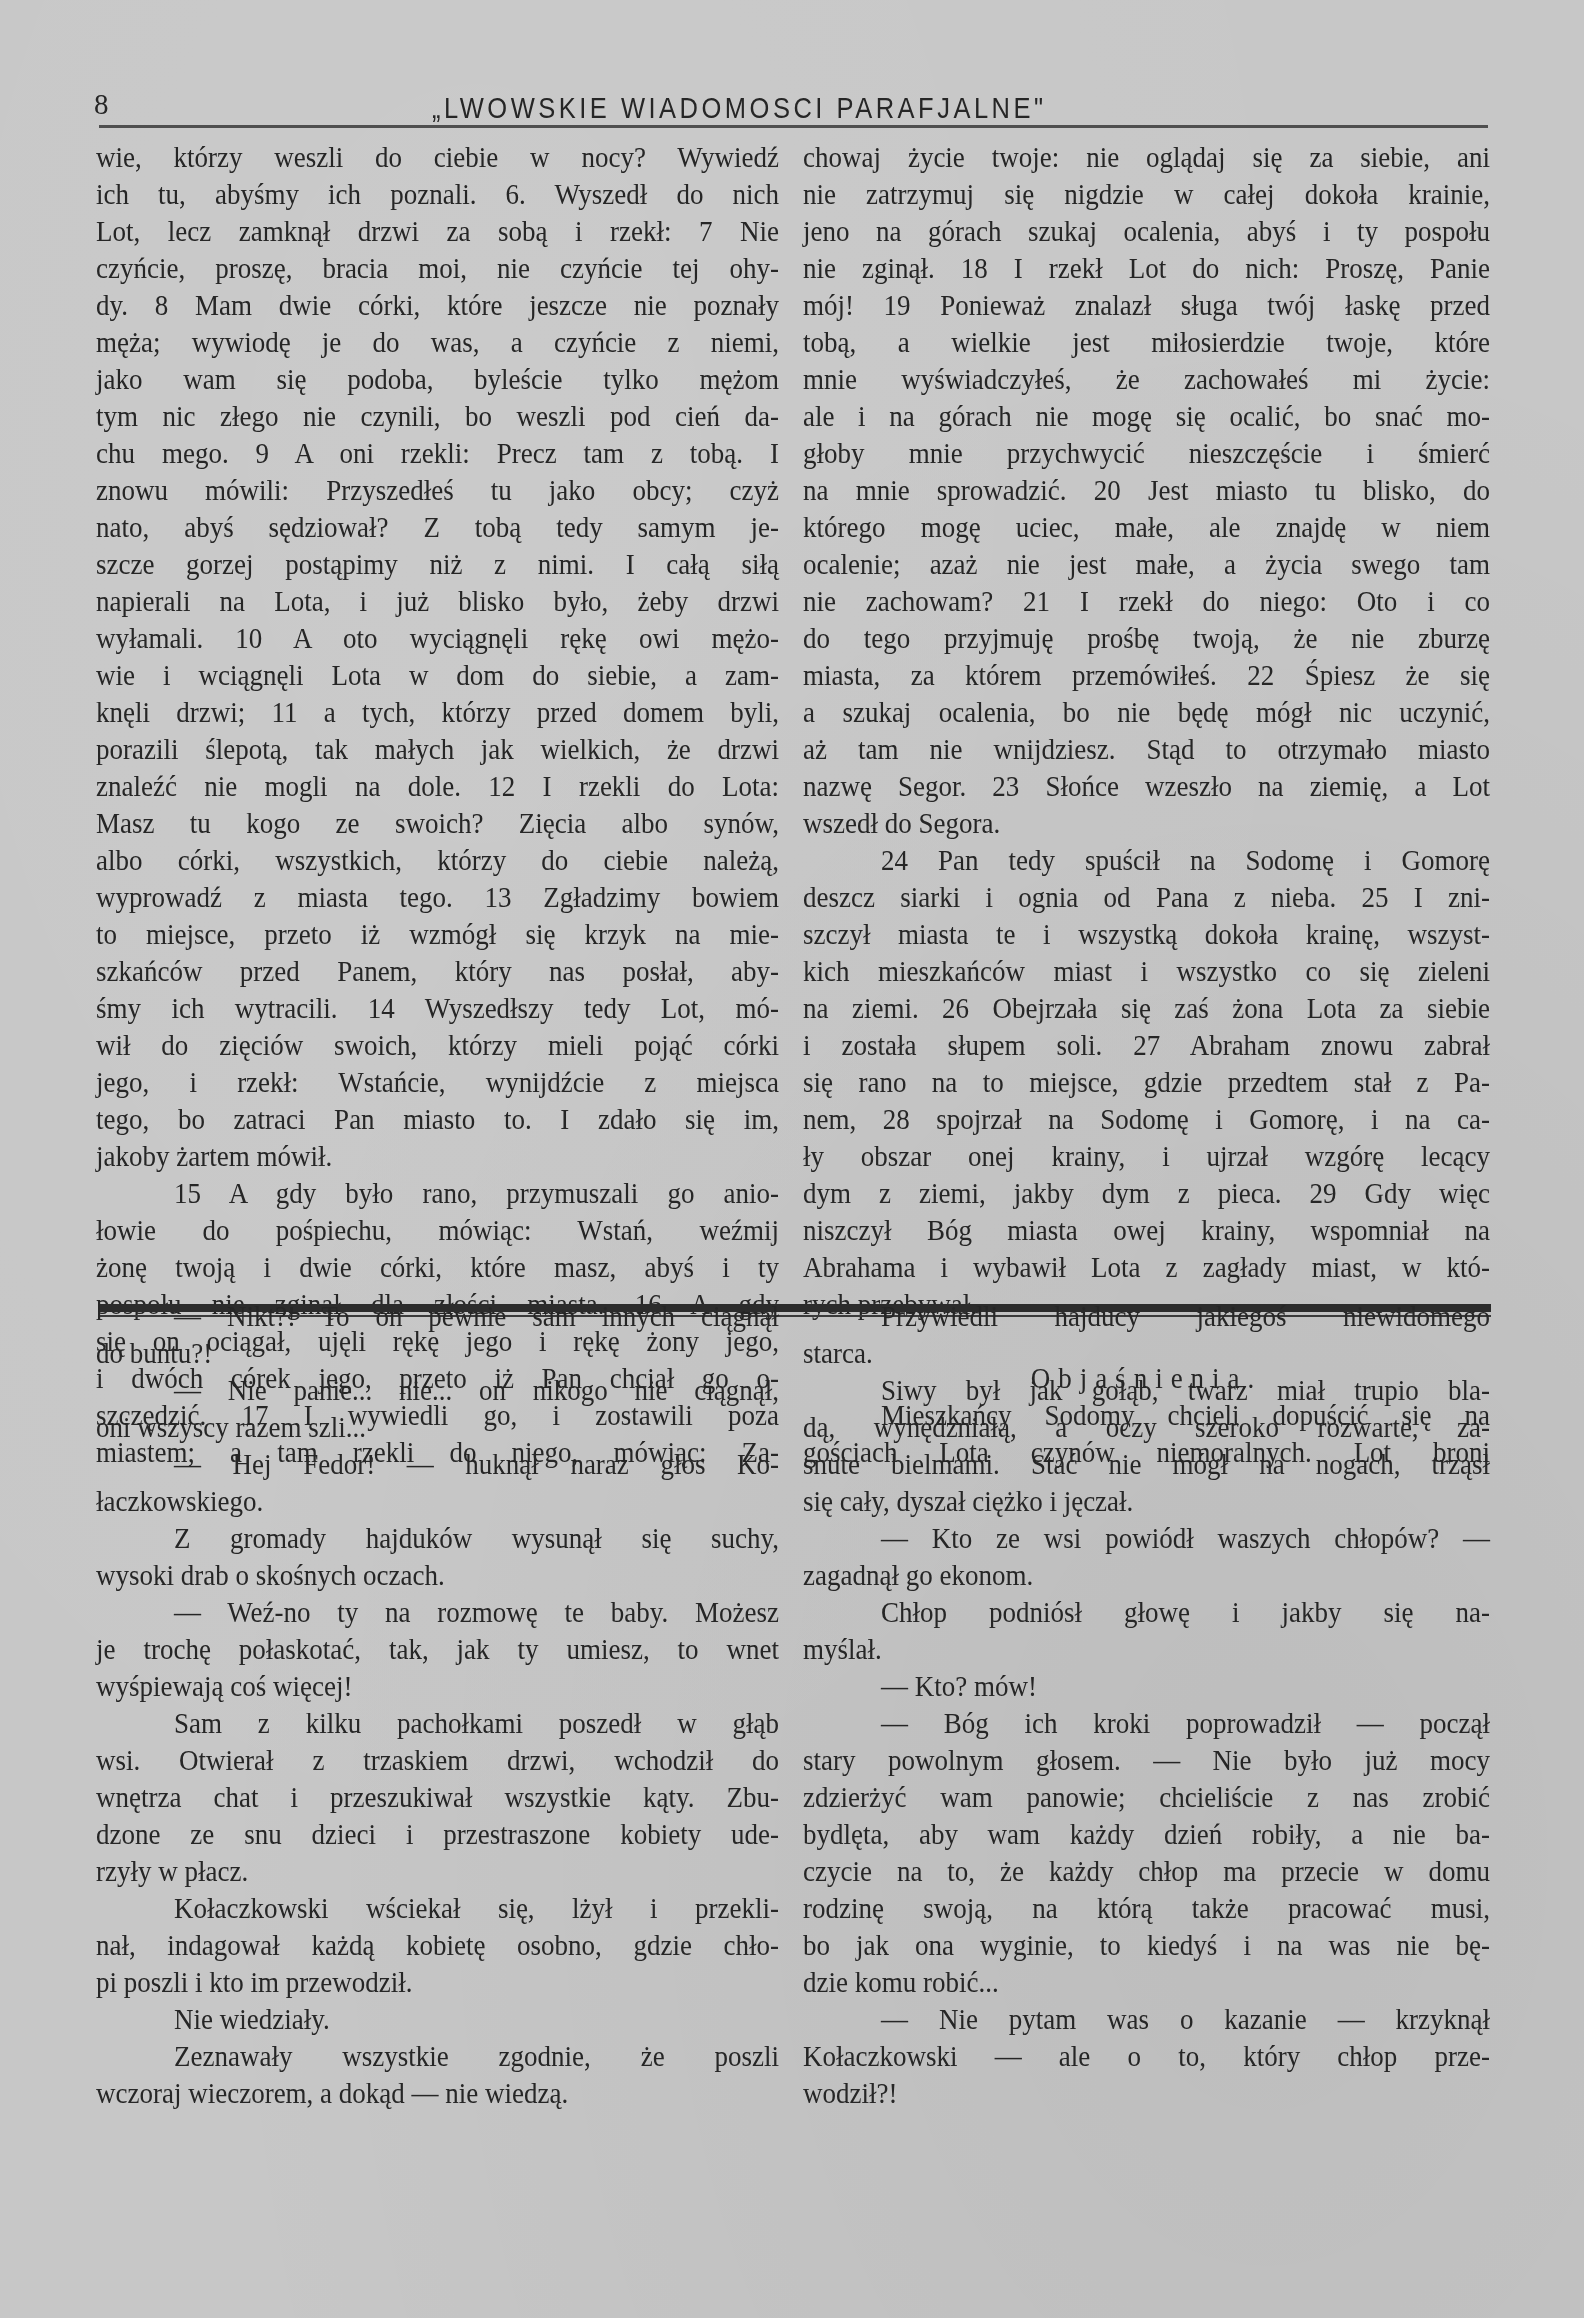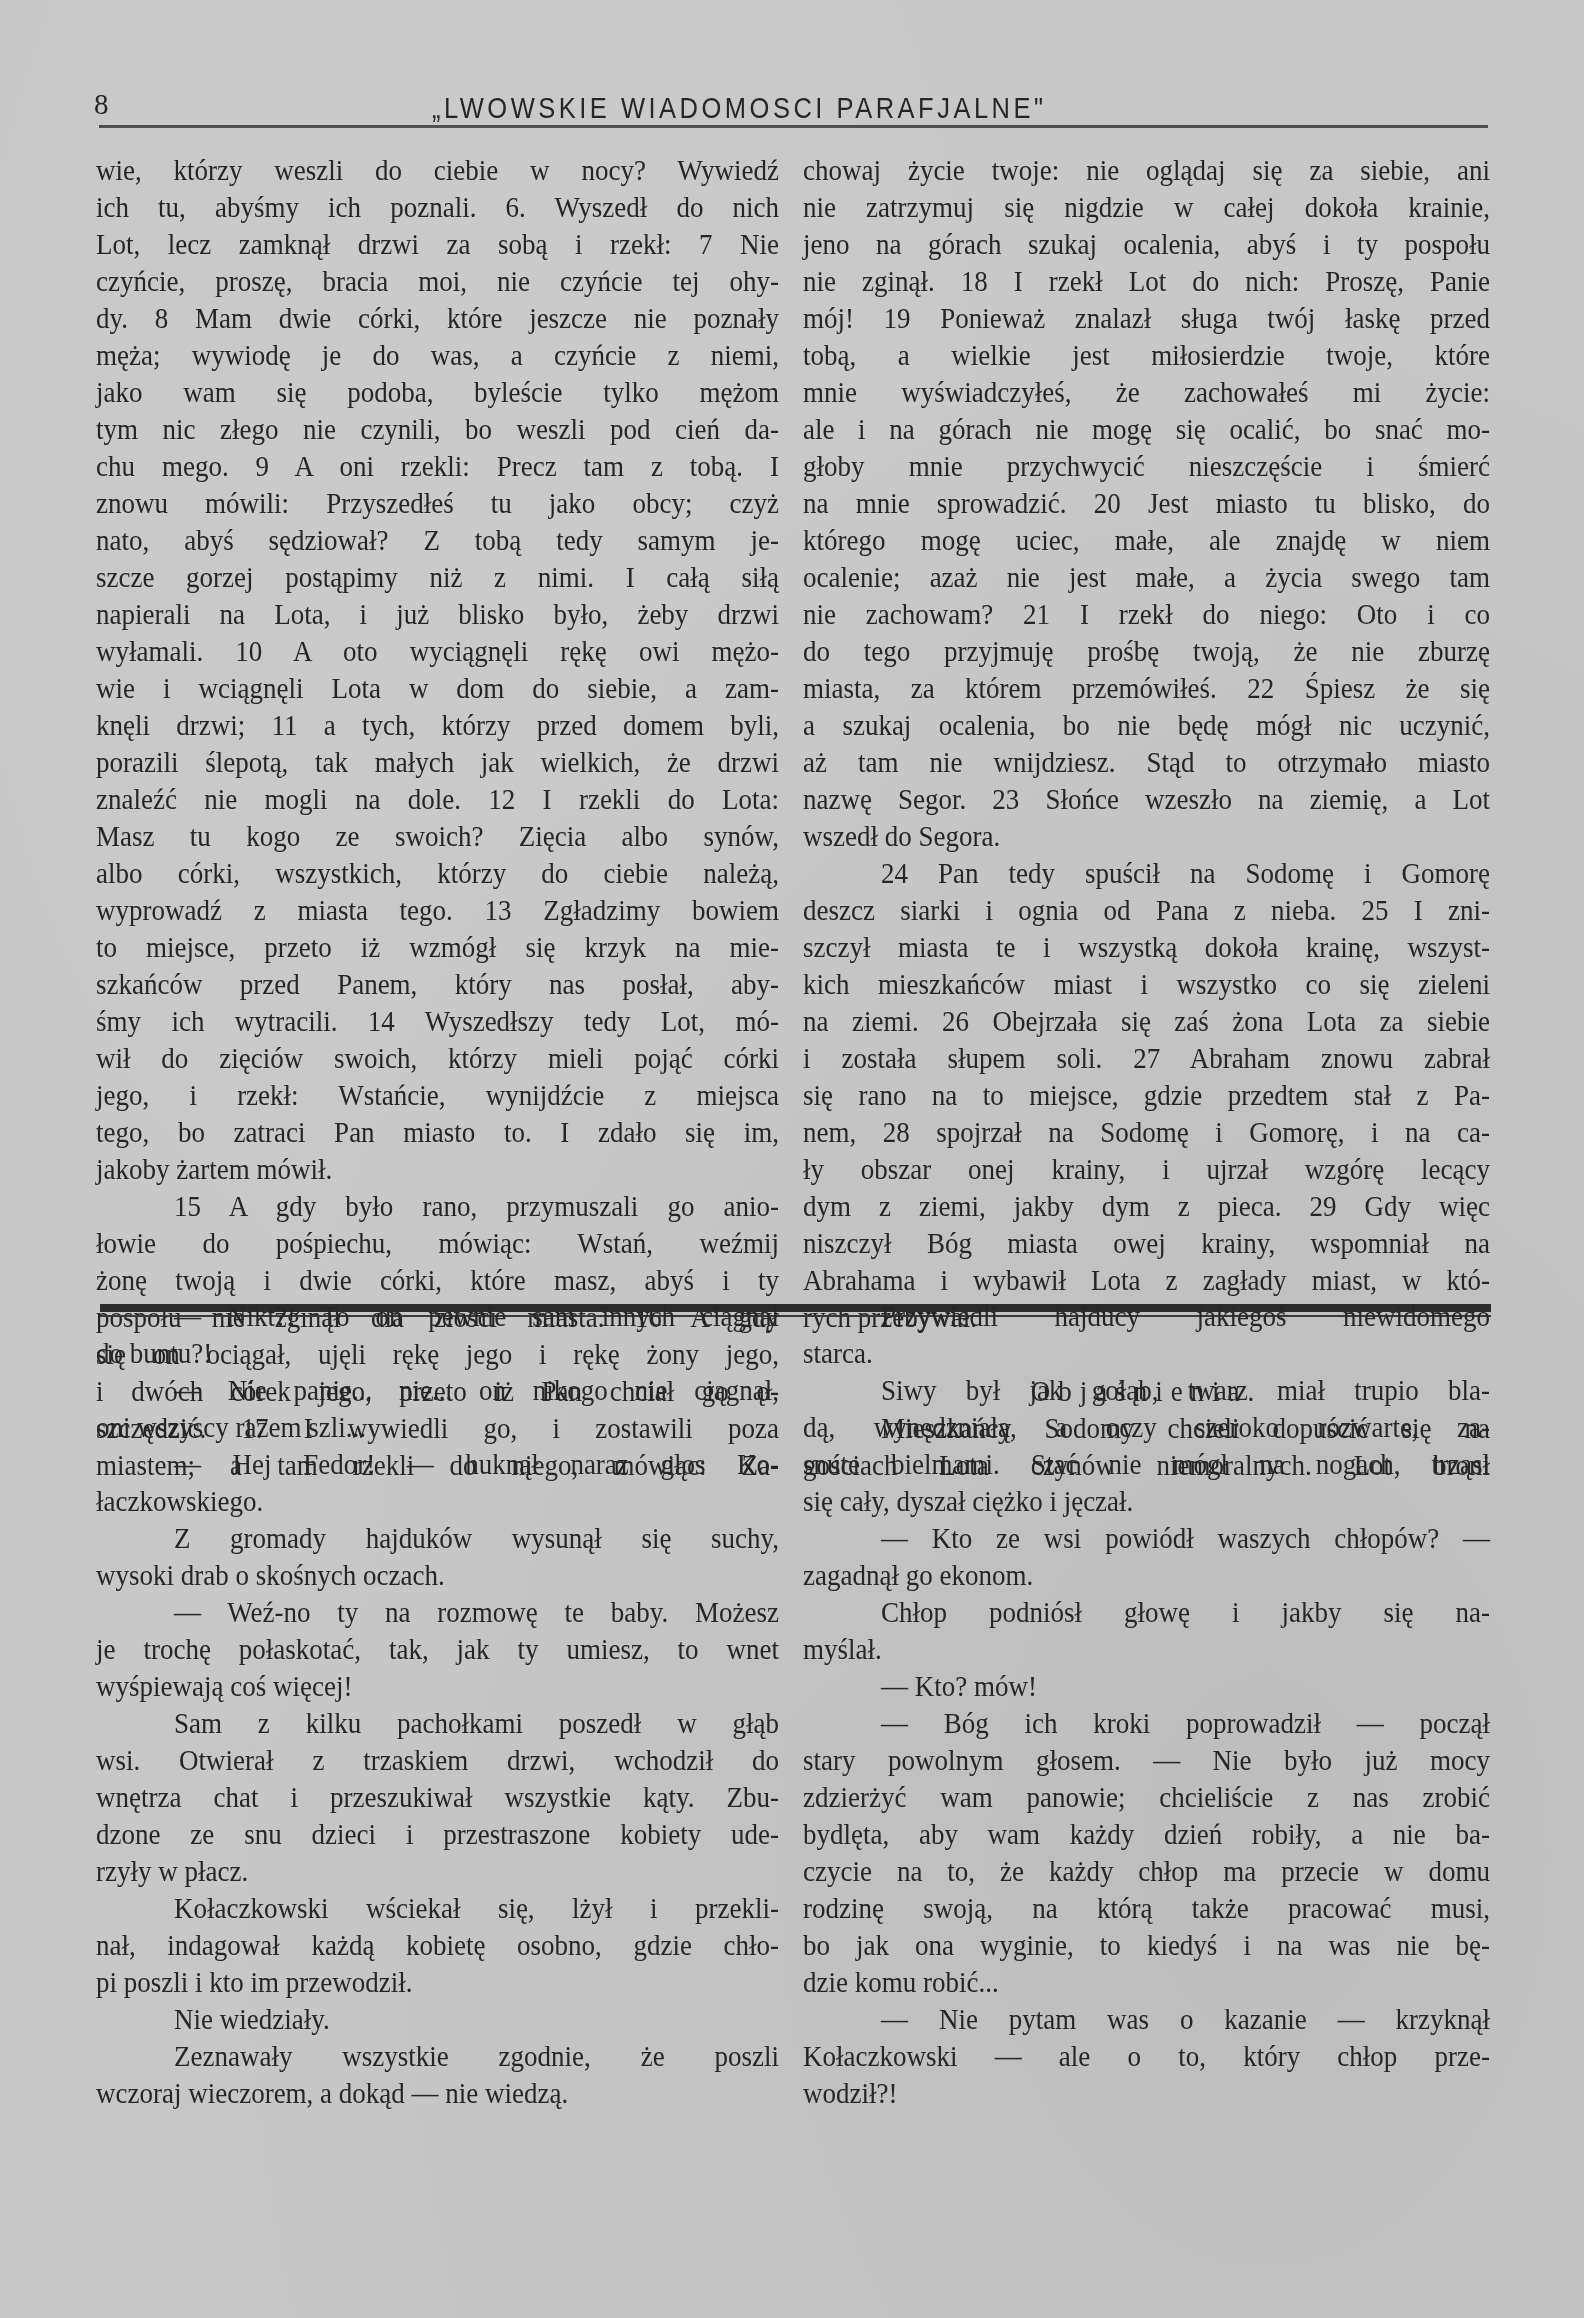--- a/index.html
+++ b/index.html
@@ -31,21 +31,21 @@
     position: absolute; left: 99px; top: 125px; width: 1389px; height: 2.9px;
     background: #3a3a3a; opacity: 0.85;
   }
   .column {
     position: absolute;
     font-family: "Liberation Serif", serif;
     font-size: 27px;
   }
   .col-left  { left: 96px; width: 683px; }
   .col-right { left: 803px; width: 687px; }
-  .top-section { top: 152px; }
+  .top-section { top: 139px; }
   .bottom-section { top: 1274px; margin-top: 24px; }
   .line {
     display: block; height: 37px; line-height: 37px;
     white-space: nowrap; overflow: visible;
     text-align: justify; text-align-last: justify;
     transform: scaleY(1.12); transform-origin: left center;
   }
   .line.last { text-align-last: left; }
   .line.indent { padding-left: 78px; }
   .line.center { text-align: center; text-align-last: center; letter-spacing: 8px; }

